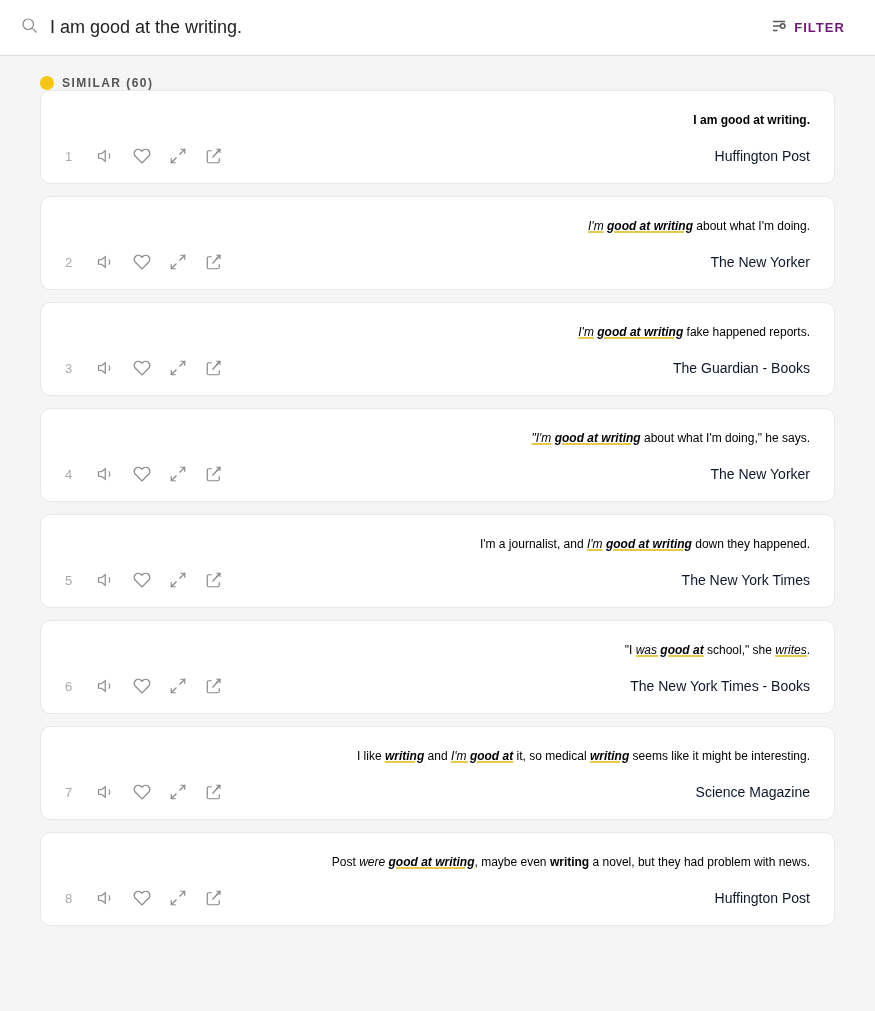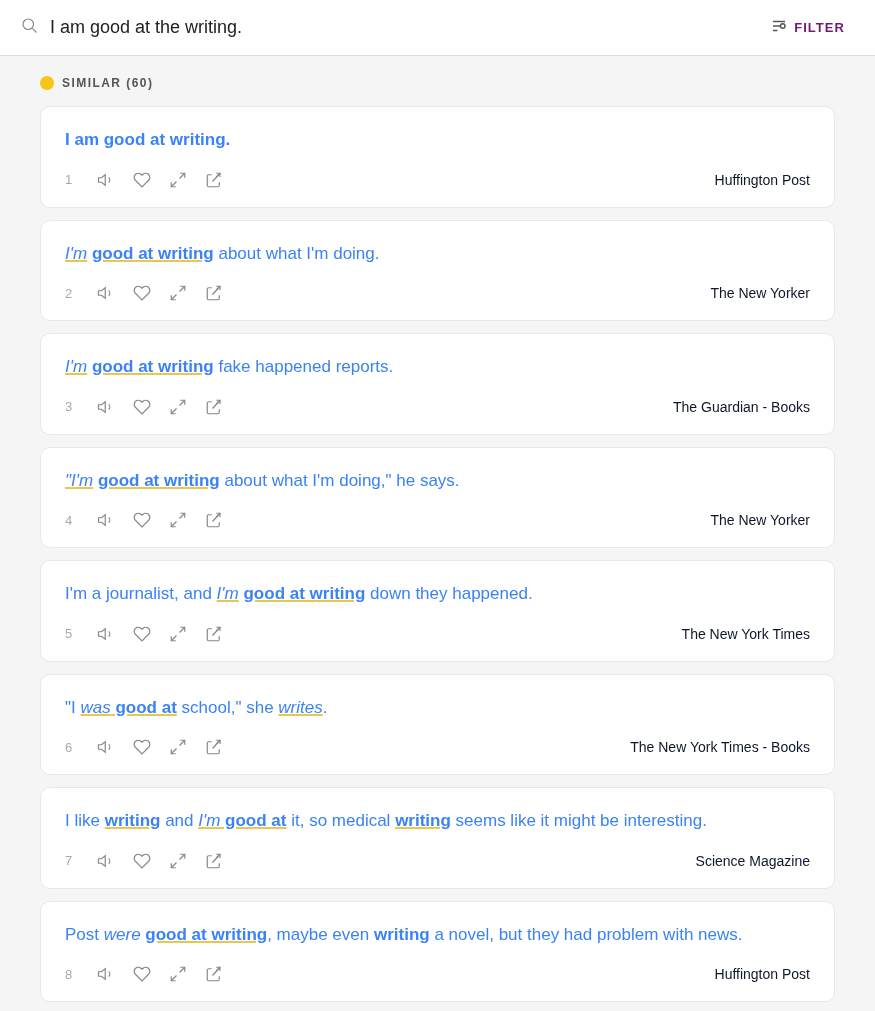--- a/index.html
+++ b/index.html
@@ -53,21 +53,20 @@
     }
 
     .main-content {
       padding: 20px 40px;
     }
 
     .section-header {
       display: flex;
       align-items: center;
       gap: 8px;
-      margin-bottom: 16px;
     }
 
     .dot-yellow {
       width: 14px;
       height: 14px;
       background: #f5c518;
       border-radius: 50%;
       display: inline-block;
       flex-shrink: 0;
     }
@@ -82,34 +81,36 @@
 
     .result-card {
       background: #fff;
       border: 1px solid #e8e8e8;
       border-radius: 10px;
       padding: 20px 24px 14px 24px;
       margin-bottom: 12px;
     }
 
     .result-sentence {
-      font-size: 17px;
+      font-size: 12px;
       line-height: 1.5;
-      color: #3b82f6;
+      color: #000000;
       margin-bottom: 14px;
+      text-align: right;
     }
 
     .highlight-bold {
       font-weight: 700;
     }
 
     .underline-yellow {
       text-decoration: underline;
       text-decoration-color: #e6c84a;
       text-decoration-thickness: 2px;
+      font-style: italic;
     }
 
     .italic {
       font-style: italic;
     }
 
     .result-footer {
       display: flex;
       align-items: center;
       justify-content: space-between;

